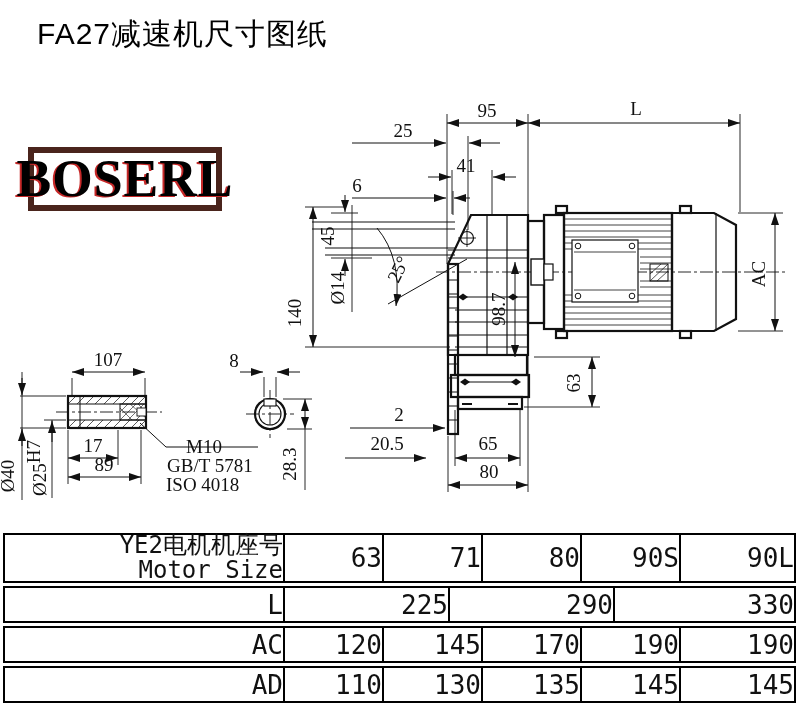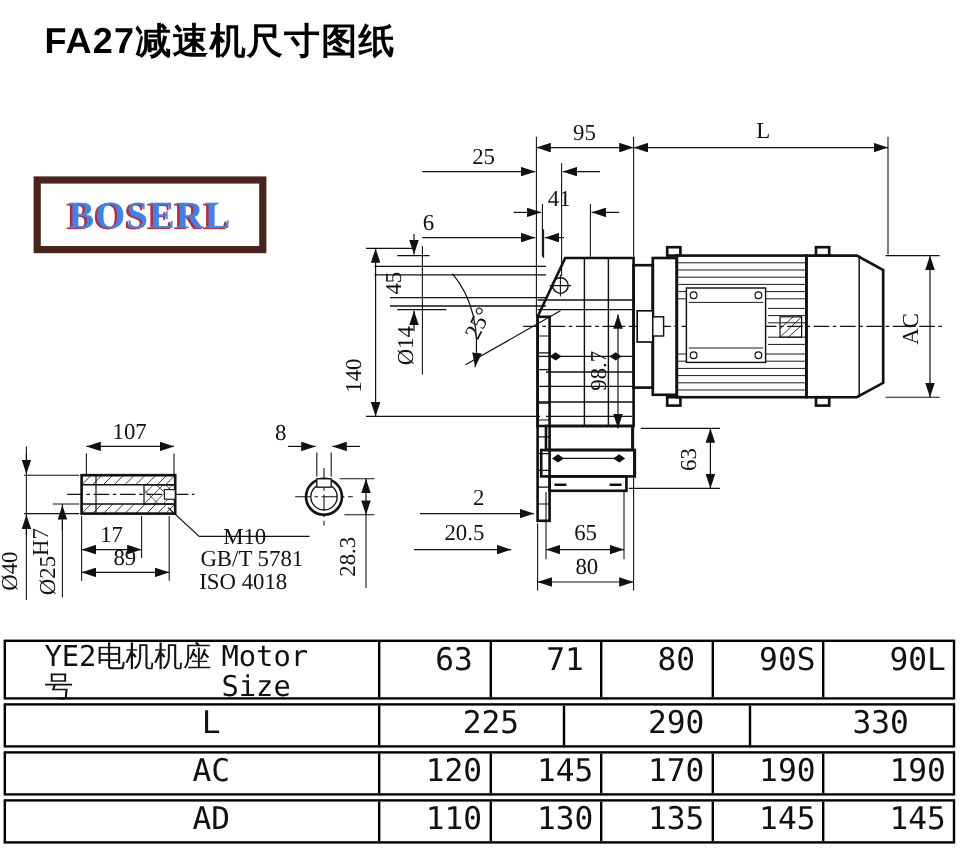--- a/index.html
+++ b/index.html
@@ -1,26 +1,26 @@
 <!DOCTYPE html>
 <html><head>
 <meta charset="utf-8">
 <style>
   html,body{margin:0;padding:0;background:#fff;}
   body{width:800px;height:708px;position:relative;font-family:"Liberation Sans",sans-serif;color:#111;overflow:hidden;}
-  .title{position:absolute;left:37px;top:14px;font-size:30px;font-weight:bold;letter-spacing:1px;color:#000;white-space:nowrap;}
+  .title{position:absolute;left:37px;top:14px;font-size:30px;font-weight:normal;letter-spacing:1px;color:#000;white-space:nowrap;}
   .logo-box{position:absolute;left:28px;top:147px;width:182px;height:52px;border:6px solid #4a241c;background:#fff;display:flex;align-items:center;justify-content:center;}
-  .logo-text{font-family:"Liberation Serif",serif;font-weight:bold;font-size:32px;line-height:1;color:#3b82f6;letter-spacing:1px;text-shadow:-2px 1px 0 #c62828;}
+  .logo-text{font-family:"Liberation Serif",serif;font-weight:bold;font-size:52px;line-height:1;color:#000000;letter-spacing:1px;text-shadow:-2px 1px 0 #c62828;}
   svg.drawing{position:absolute;left:0;top:0;}
   svg .geo{stroke:#111;fill:none;}
   svg text{font-family:"Liberation Serif",serif;font-size:19px;fill:#111;}
   .dim-table{position:absolute;left:3px;top:533px;width:793px;font-family:"DejaVu Sans Mono","Liberation Mono",monospace;}
   .trow{display:flex;border:2.5px solid #000;background:#fff;box-sizing:border-box;}
   .trow + .trow{margin-top:3px;}
-  .tcell{display:flex;flex-direction:row;align-items:flex-start;justify-content:center;box-sizing:border-box;font-size:26px;margin-left:32px;}
+  .tcell{display:flex;flex-direction:column;align-items:flex-end;justify-content:center;box-sizing:border-box;font-size:26px;}
   .c0{width:280px;border-right:2.5px solid #000;}
   .cv{flex:1;border-right:2.5px solid #000;}
   .cv:last-child{border-right:none;padding-left:16px;}
   .hrow .tcell{height:46px;}
   .drow .tcell{height:33px;}
   .hline{font-size:24px;line-height:1.05;}
 </style>
 </head>
 <body>
 

